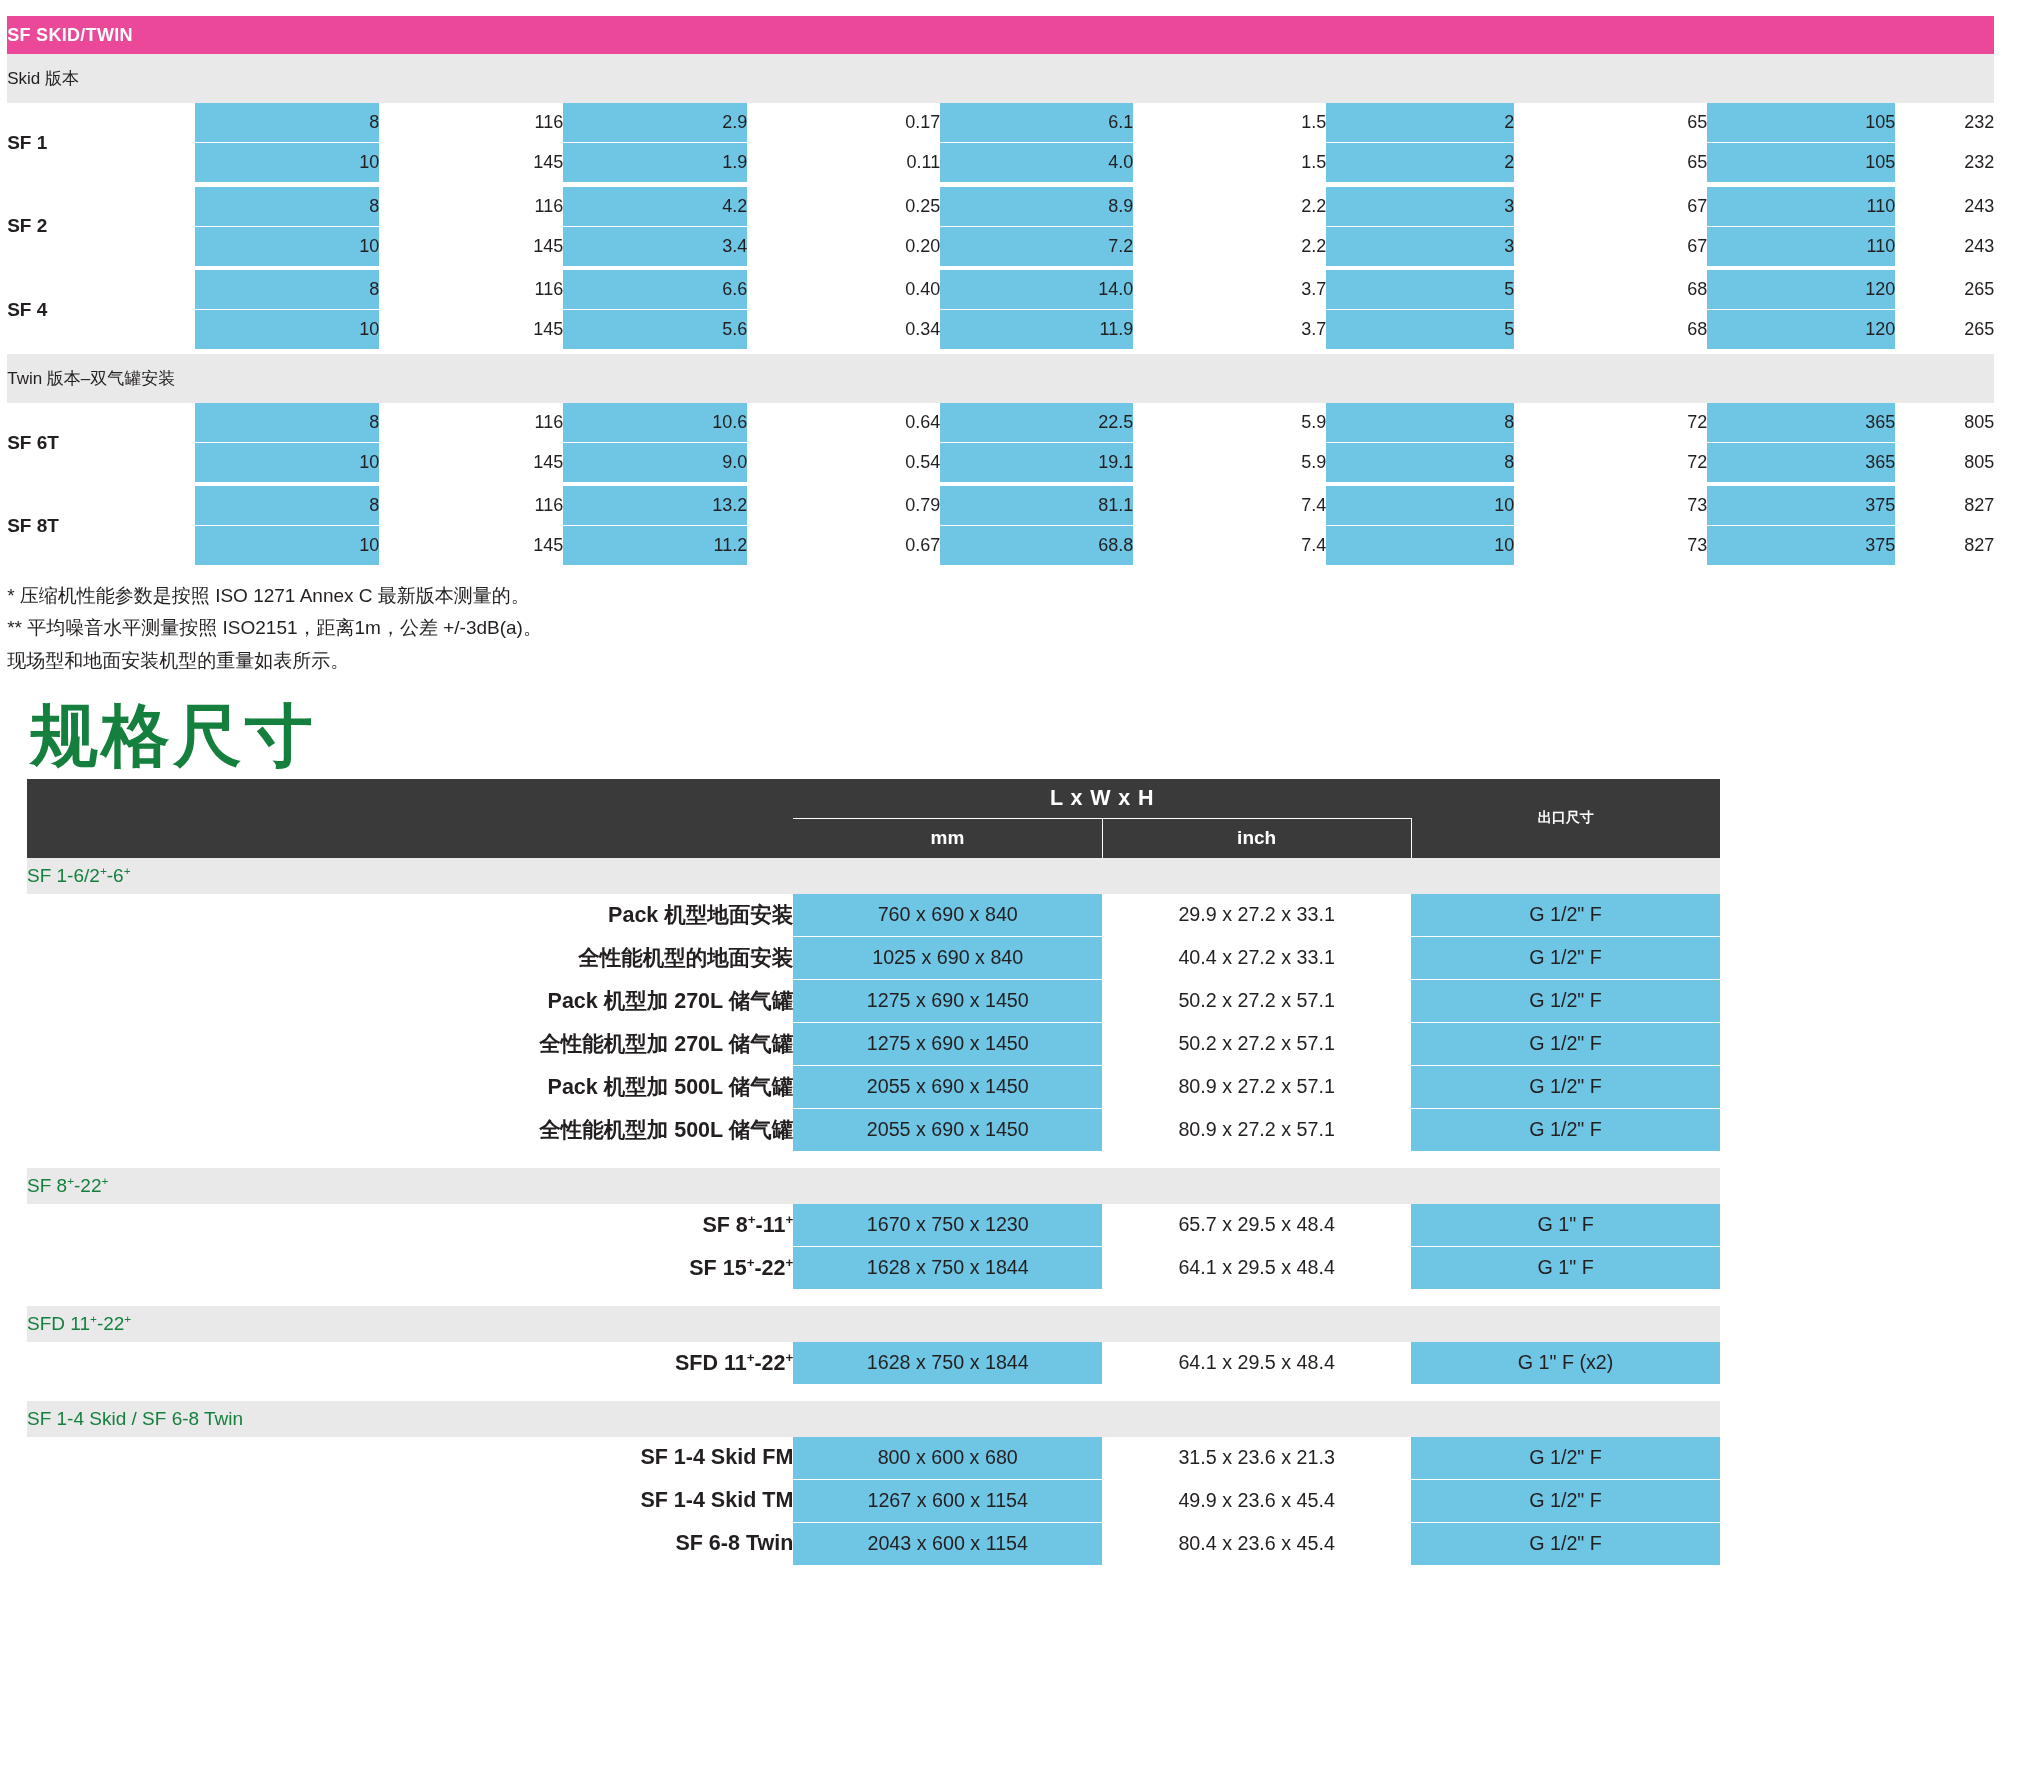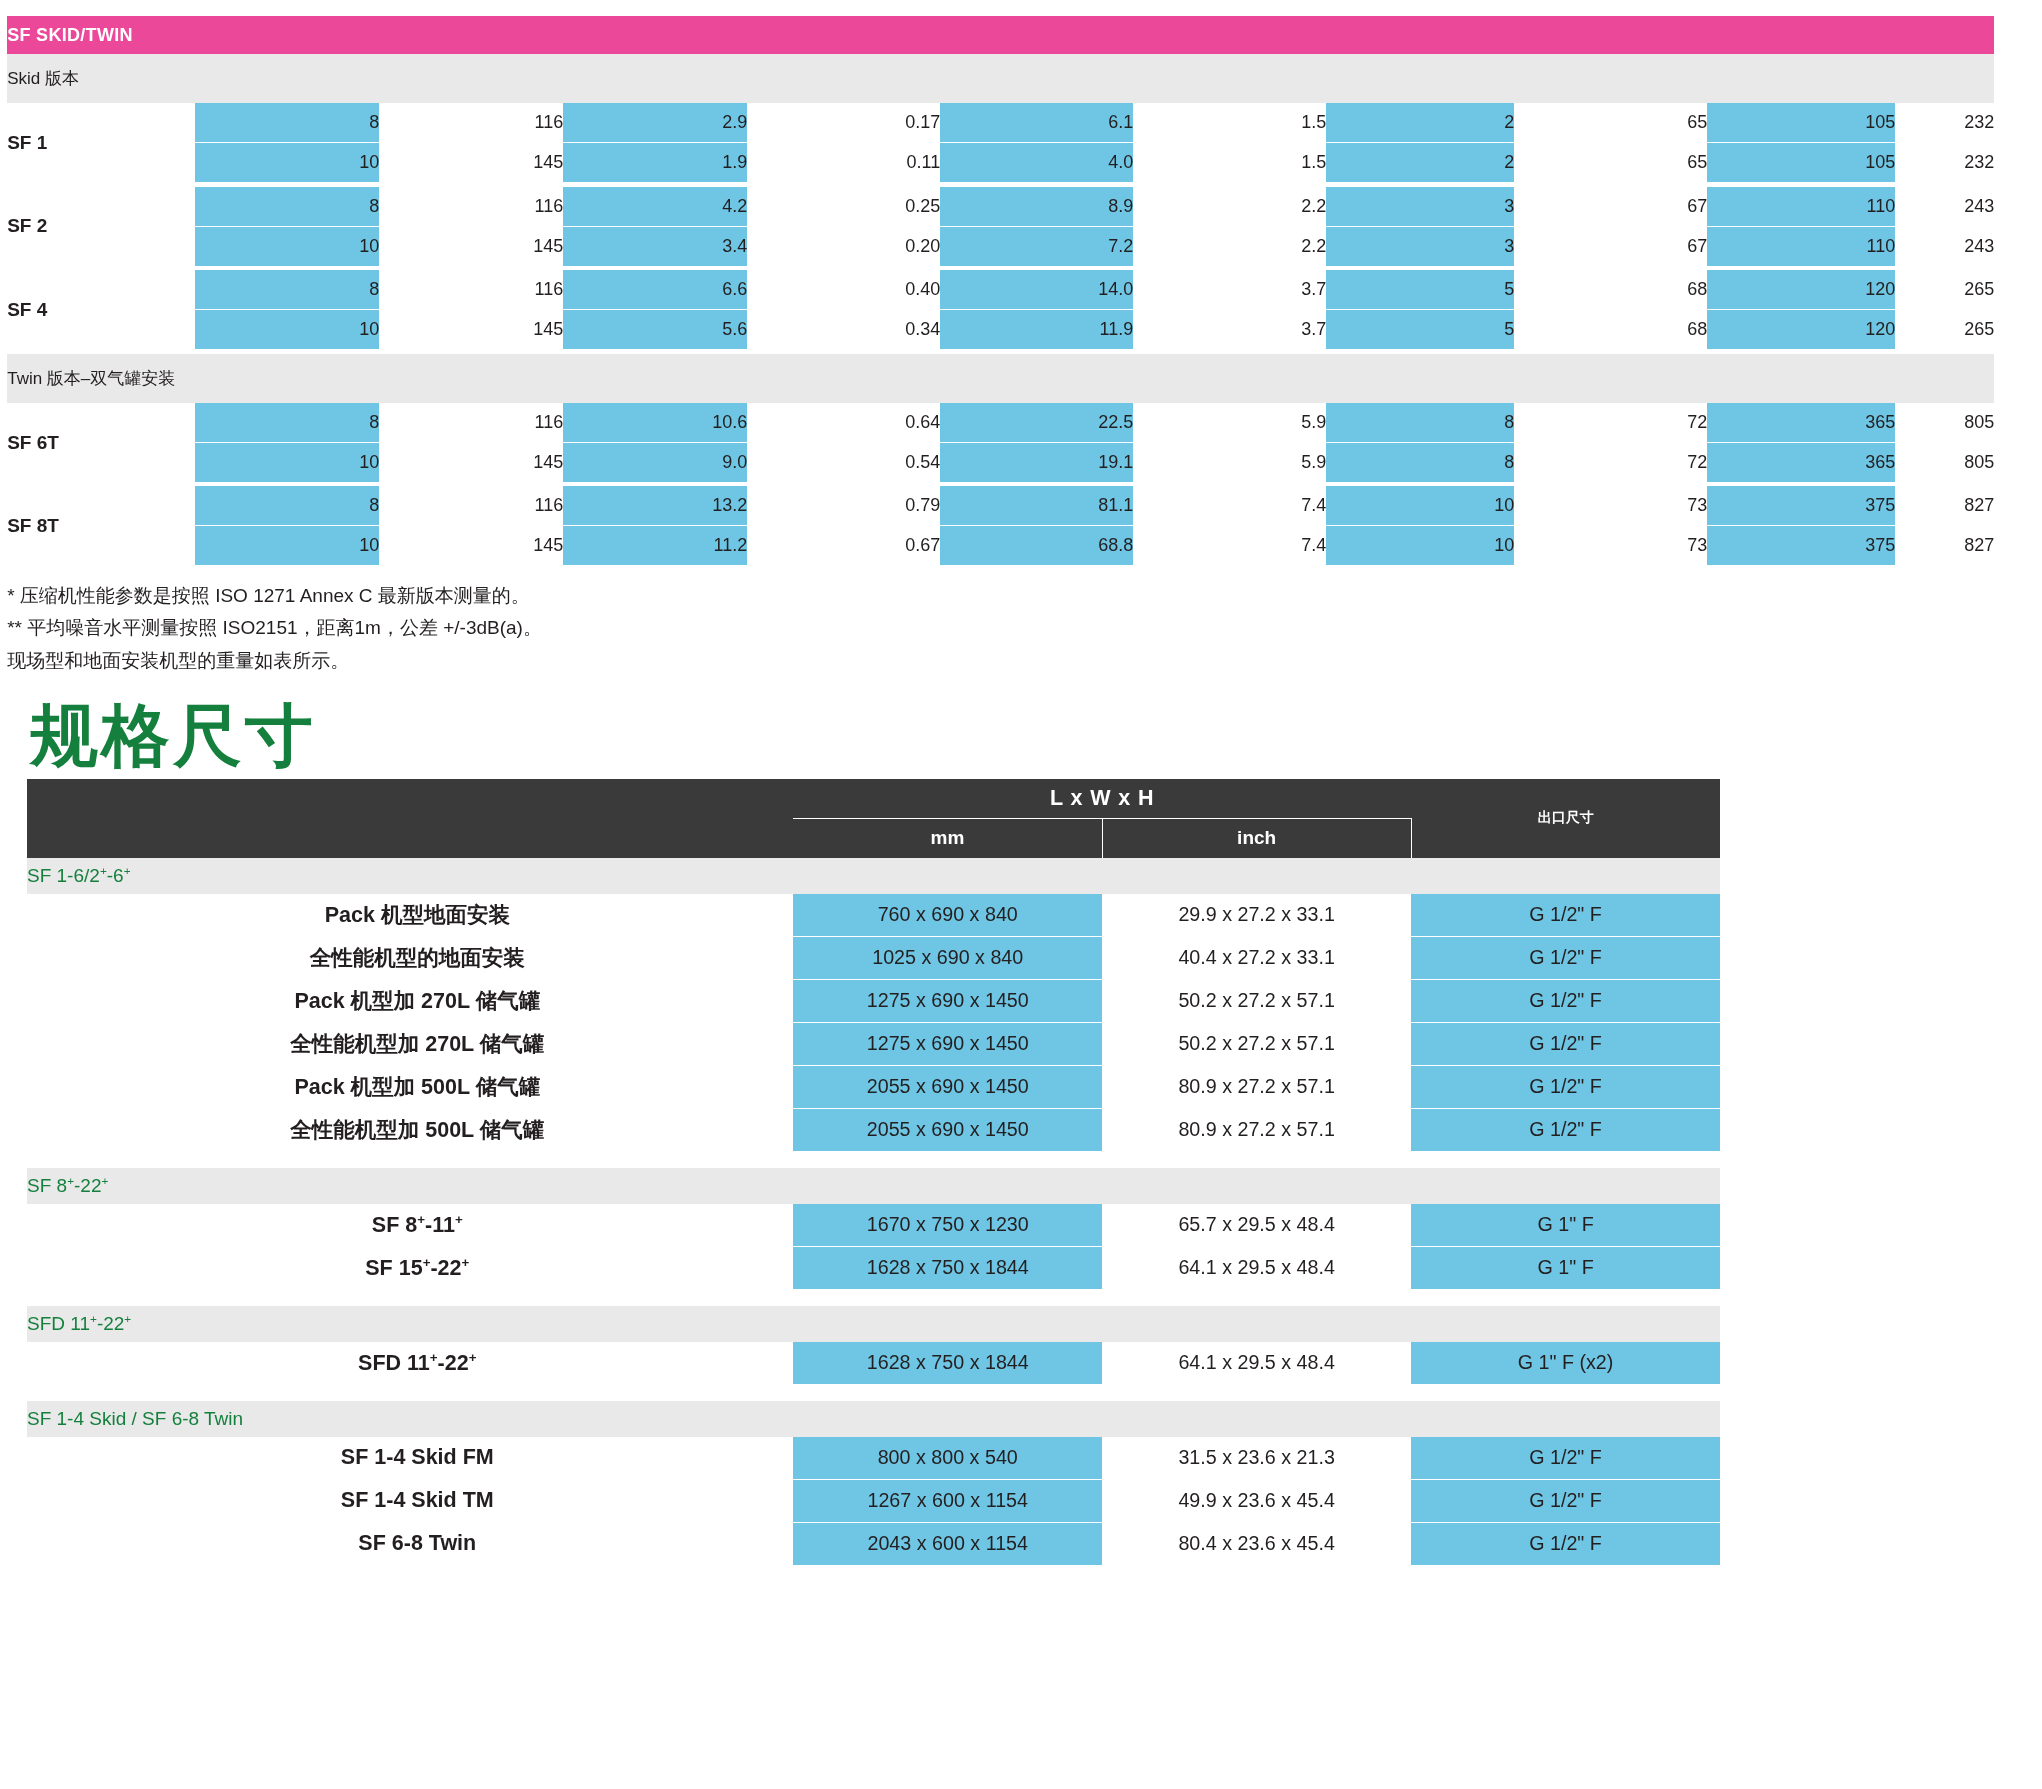--- a/index.html
+++ b/index.html
@@ -149,21 +149,21 @@
     vertical-align: middle;
     color: #15803d;
   }
   .dim-row td {
     height: 42px;
     font-size: 20.6px;
     vertical-align: middle;
     border-bottom: 0.9px solid #ffffff;
   }
   .dim-row td.label {
-    text-align: center;
+    text-align: right;
     padding-left: 14.3px;
     font-weight: bold;
     background: #ffffff;
     font-size: 21.5px;
   }
   .dim-row td.val {
     text-align: center;
     font-size: 19.7px;
   }
   .cell-shade { background: #6ec6e4; }
@@ -444,21 +444,21 @@
             <td class="val cell-shade">G 1" F (x2)</td>
           </tr>
           <tr class="gap-row">
             <td colspan="4"></td>
           </tr>
           <tr class="group-row">
             <td colspan="4">SF 1-4 Skid / SF 6-8 Twin</td>
           </tr>
           <tr class="dim-row">
             <td class="label">SF 1-4 Skid FM</td>
-            <td class="val cell-shade">800 x 800 x 540</td>
+            <td class="val cell-shade">800 x 600 x 680</td>
             <td class="val cell-plain">31.5 x 23.6 x 21.3</td>
             <td class="val cell-shade">G 1/2" F</td>
           </tr>
           <tr class="dim-row">
             <td class="label">SF 1-4 Skid TM</td>
             <td class="val cell-shade">1267 x 600 x 1154</td>
             <td class="val cell-plain">49.9 x 23.6 x 45.4</td>
             <td class="val cell-shade">G 1/2" F</td>
           </tr>
           <tr class="dim-row">

